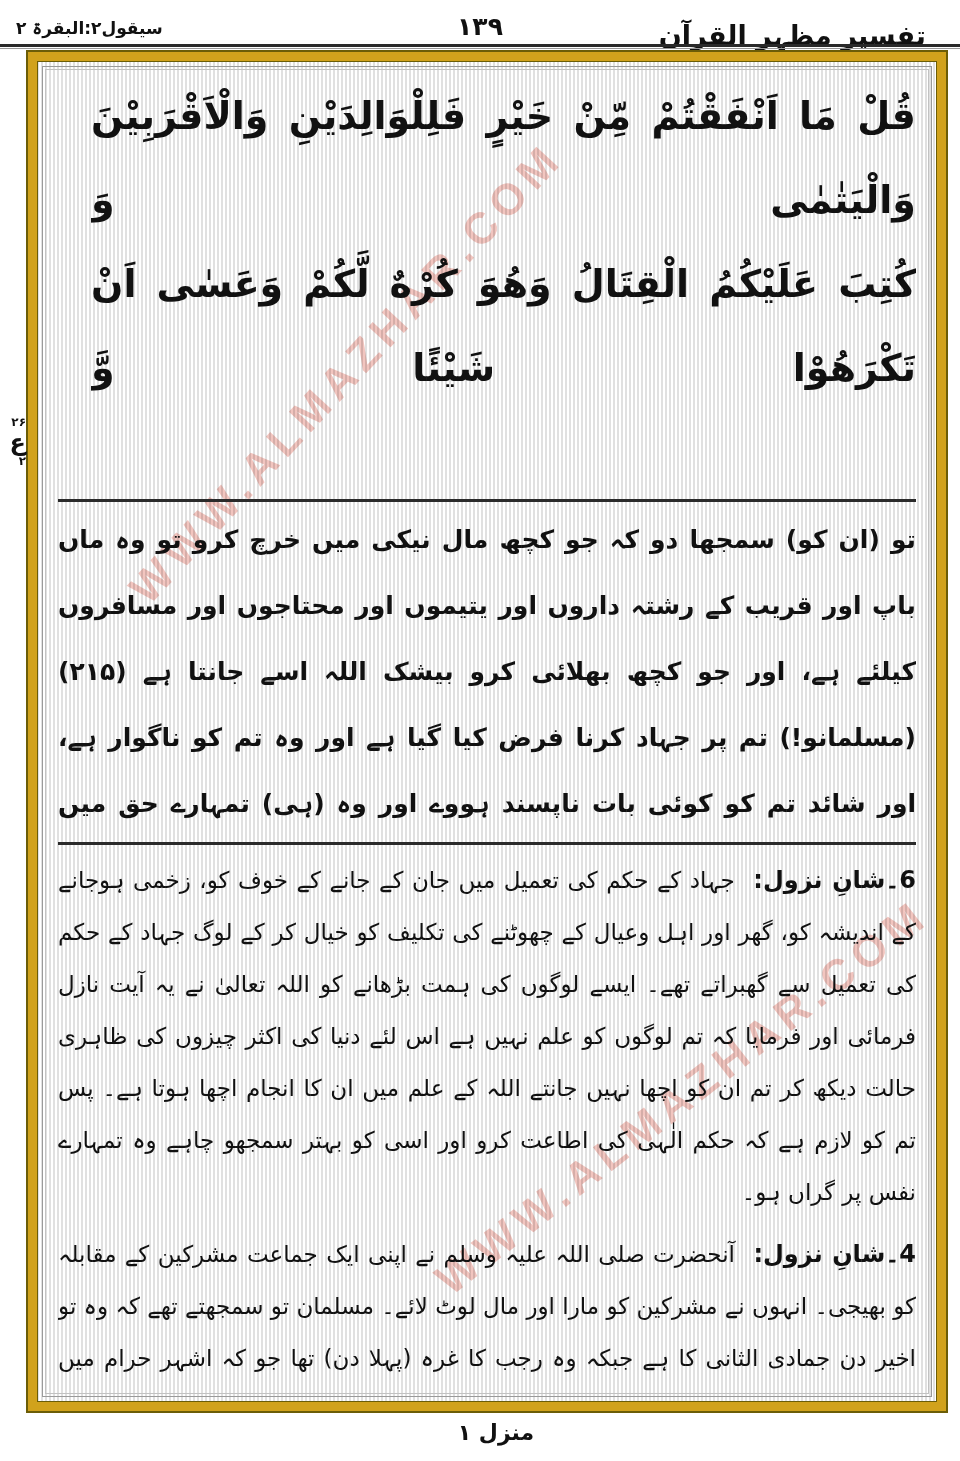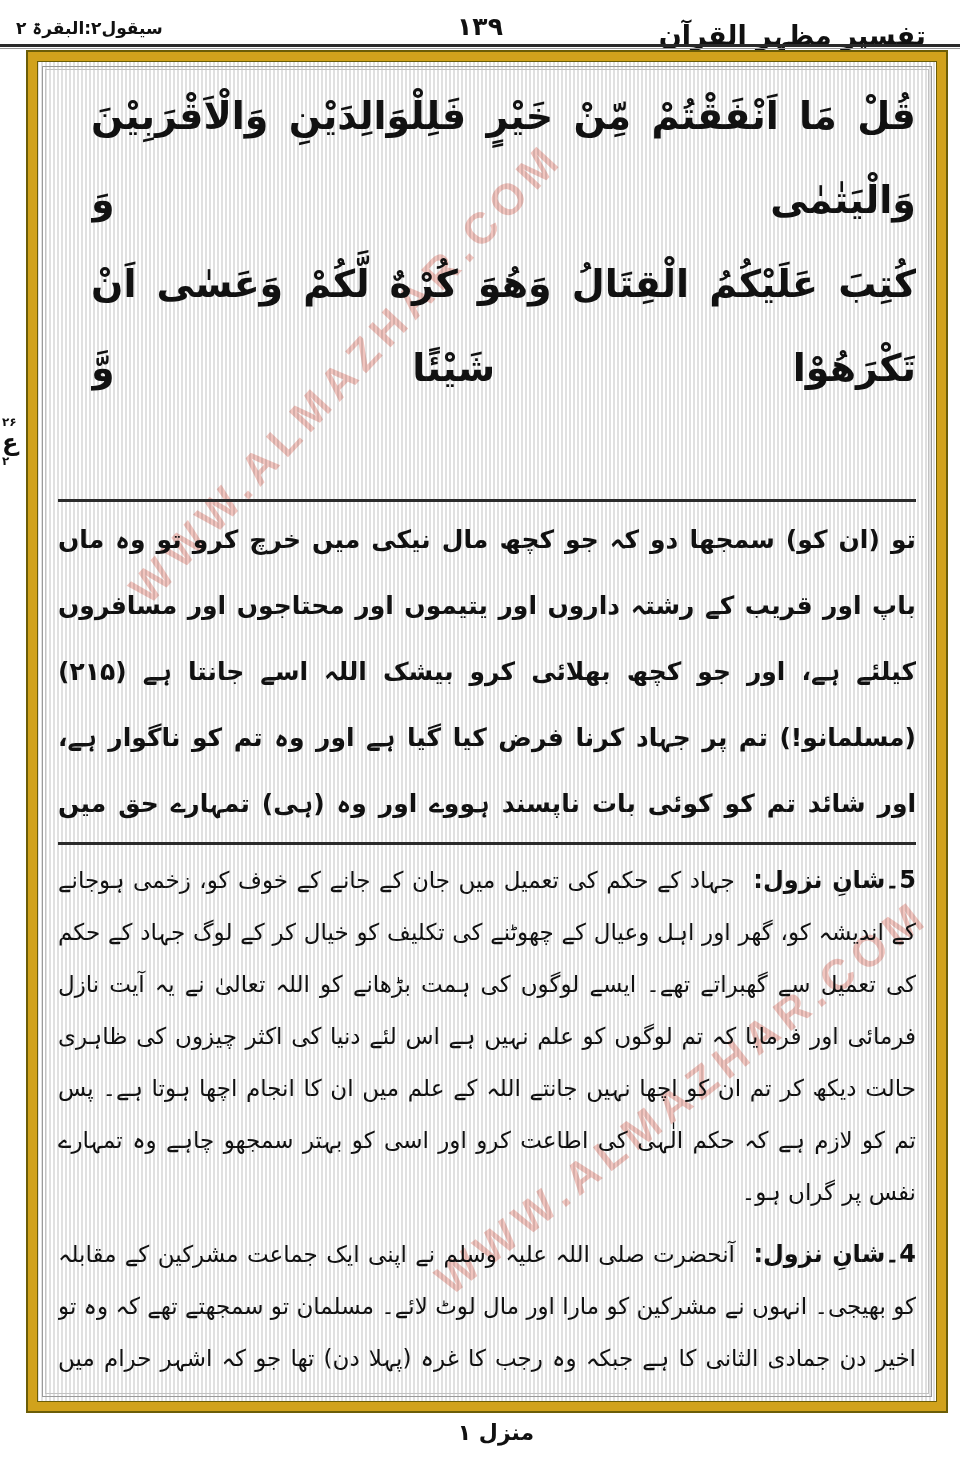--- a/index.html
+++ b/index.html
@@ -30,21 +30,21 @@
     position:absolute;width:620px;text-align:center;
     font-size:44px;font-weight:bold;letter-spacing:7px;
     color:var(--watermark);opacity:.55;z-index:0;
     font-family:"Liberation Sans",sans-serif;white-space:nowrap;
     direction:ltr;
   }
   .wm1{left:36px;top:348px;transform:rotate(-47deg);}
   .wm2{left:372px;top:1072px;transform:rotate(-38deg);}
 
   
-  .ruku{position:absolute;left:2px;top:416px;width:24px;text-align:left;z-index:2;font-weight:bold;direction:rtl;}
+  .ruku{position:absolute;left:2px;top:416px;width:24px;text-align:right;z-index:2;font-weight:bold;direction:rtl;}
   .ruku .small{font-size:12px;line-height:13px;display:block;}
   .ruku .ain{font-size:24px;line-height:26px;display:block;}
 
   
   .frame{position:absolute;left:26px;top:50px;width:922px;height:1363px;border:2px solid var(--border-dark);z-index:1;}
   .frame-gold{width:100%;height:100%;border:9px solid var(--border-gold);
     background:
       repeating-linear-gradient(90deg, rgba(0,0,0,.12) 0 2px, rgba(255,255,255,0) 2px 4px);
     background-clip:border-box;}
   .frame-mid{width:100%;height:100%;border:1px solid var(--border-dark);background:#fff0;}
@@ -118,21 +118,21 @@
         </div>
 
         <div class="divider"></div>
 
         <div class="translation">تو (ان کو) سمجھا دو کہ جو کچھ مال نیکی میں خرچ کرو تو وہ ماں باپ اور قریب کے رشتہ داروں اور یتیموں اور محتاجوں اور مسافروں کیلئے ہے، اور جو کچھ بھلائی کرو بیشک اللہ اسے جانتا ہے (۲۱۵) (مسلمانو!) تم پر جہاد کرنا فرض کیا گیا ہے اور وہ تم کو ناگوار ہے، اور شائد تم کو کوئی بات ناپسند ہووے اور وہ (ہی) تمہارے حق میں بہتر ہو، اور شاید کہ کوئی بات تمہیں پسند آئے، اور وہ (ہی) تمہارے حق میں بری ہو، اور اللہ ہی جانتا ہے اور تم نہیں جانتے (۲۱۶) (اے محبوب! صلی اللہ علیہ وسلم) مسلمان تم سے پوچھتے ہیں ماہ حرام (یعنی ادب والے مہینے) میں لڑنے کا حکم،</div>
 
         <div class="divider"></div>
 
         <div class="commentary">
           <p class="cm-para p1">
-            <span class="cm-head">5۔شانِ نزول:</span>
+            <span class="cm-head">6۔شانِ نزول:</span>
             <span class="cm-body">جہاد کے حکم کی تعمیل میں جان کے جانے کے خوف کو، زخمی ہوجانے کے اندیشہ کو، گھر اور اہل وعیال کے چھوٹنے کی تکلیف کو خیال کر کے لوگ جہاد کے حکم کی تعمیل سے گھبراتے تھے۔ ایسے لوگوں کی ہمت بڑھانے کو اللہ تعالیٰ نے یہ آیت نازل فرمائی اور فرمایا کہ تم لوگوں کو علم نہیں ہے اس لئے دنیا کی اکثر چیزوں کی ظاہری حالت دیکھ کر تم ان کو اچھا نہیں جانتے اللہ کے علم میں ان کا انجام اچھا ہوتا ہے۔ پس تم کو لازم ہے کہ حکم الٰہی کی اطاعت کرو اور اسی کو بہتر سمجھو چاہے وہ تمہارے نفس پر گراں ہو۔</span>
           </p>
           <p class="cm-para p2">
             <span class="cm-head">4۔شانِ نزول:</span>
             <span class="cm-body">آنحضرت صلی اللہ علیہ وسلم نے اپنی ایک جماعت مشرکین کے مقابلہ کو بھیجی۔ انہوں نے مشرکین کو مارا اور مال لوٹ لائے۔ مسلمان تو سمجھتے تھے کہ وہ تو اخیر دن جمادی الثانی کا ہے جبکہ وہ رجب کا غرہ (پہلا دن) تھا جو کہ اشہر حرام میں داخل ہے۔ مشرکین نے اس پر غل مچایا کہ محمد صلی اللہ علیہ وسلم نے حرمت والے مہینہ میں لڑائی اور لوٹ جائز کرلی اور مسلمانوں کو بھی خدشہ پیدا ہوا کہ خدا کے نزدیک اس لڑائی کا کچھ اجر ملے گا یا نہیں۔ اس لئے اللہ تعالیٰ نے یہ آیت نازل فرمائی اور بتایا کہ ان کا یہ عمل جہاد مقبول ہے اور اس پر انہیں امیدوار رحمت الٰہی رہنا چاہئے اور یہ امید قطعاً پوری ہوگی۔ (خازن)</span>
           </p>
         </div>
 
       </div>
      </div>

